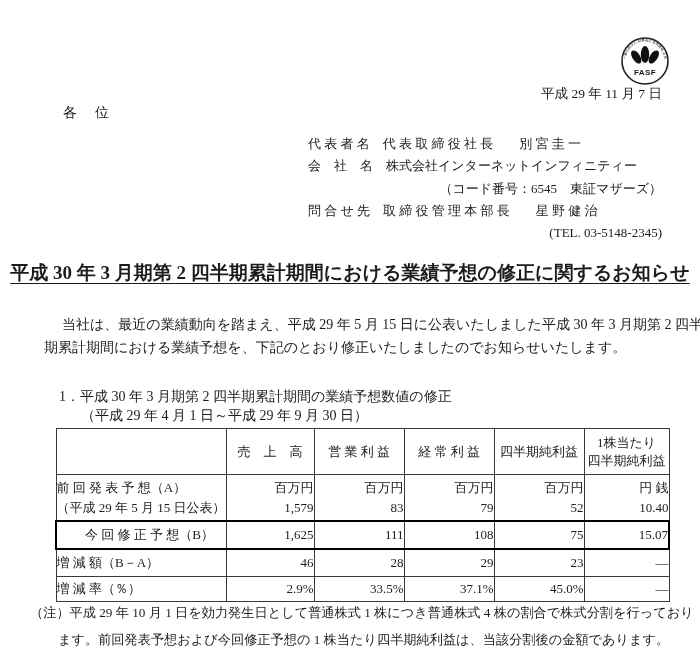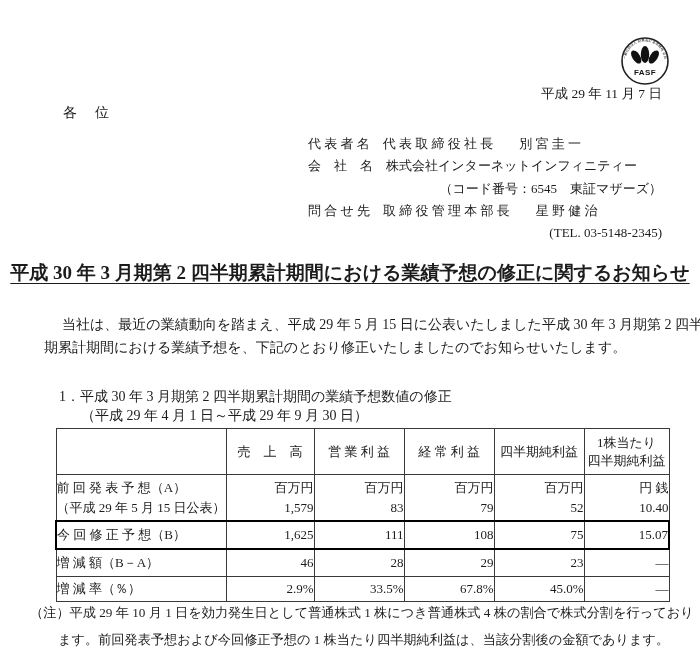--- a/index.html
+++ b/index.html
@@ -32,21 +32,21 @@
   table.fc th,table.fc td{border:1px solid #3a3a3a;font-weight:400;padding:0;vertical-align:middle;}
   table.fc th{height:45px;text-align:center;line-height:18px;}
   th.pre,td.pre{white-space:pre-line;}
   td.lbl{text-align:left;padding-left:11px;line-height:20px;}
   td.num{text-align:right;padding-right:13px;line-height:20px;}
   tr.row-a td{height:45px;margin-top:38px;}
   tr.row-b td{height:26px;}
   tr.row-c td{height:26px;margin-left:10px;}
   tr.row-d td{height:24px;}
   tr.row-b td{border-top:2.5px solid #000;border-bottom:2.5px solid #000;}
-  tr.row-b td:first-child{border-left:2.5px solid #000;}
+  tr.row-b td:first-child{border-left:2.5px solid #000;padding-left:28px;}
   tr.row-b td:last-child{border-right:2.5px solid #000;}
   .note{position:absolute;font-size:13.2px;white-space:nowrap;}
   .n1{top:604px;left:30px;}
   .n2{top:631px;left:58px;}
   svg text{fill:#161616;}
 </style>
 </head>
 <body>
 
 <div class="page">
@@ -148,21 +148,21 @@
       <td class="num">46</td>
       <td class="num">28</td>
       <td class="num">29</td>
       <td class="num">23</td>
       <td class="num">—</td>
     </tr>
     <tr class="row-d">
       <td class="lbl">増 減 率（％）</td>
       <td class="num">2.9%</td>
       <td class="num">33.5%</td>
-      <td class="num">67.8%</td>
+      <td class="num">37.1%</td>
       <td class="num">45.0%</td>
       <td class="num">—</td>
     </tr>
   </tbody>
     </table>
 
   <div class="note n1">（注）平成 29 年 10 月 1 日を効力発生日として普通株式 1 株につき普通株式 4 株の割合で株式分割を行っており</div>
   <div class="note n2">ます。前回発表予想および今回修正予想の 1 株当たり四半期純利益は、当該分割後の金額であります。</div>
 
 </div>

